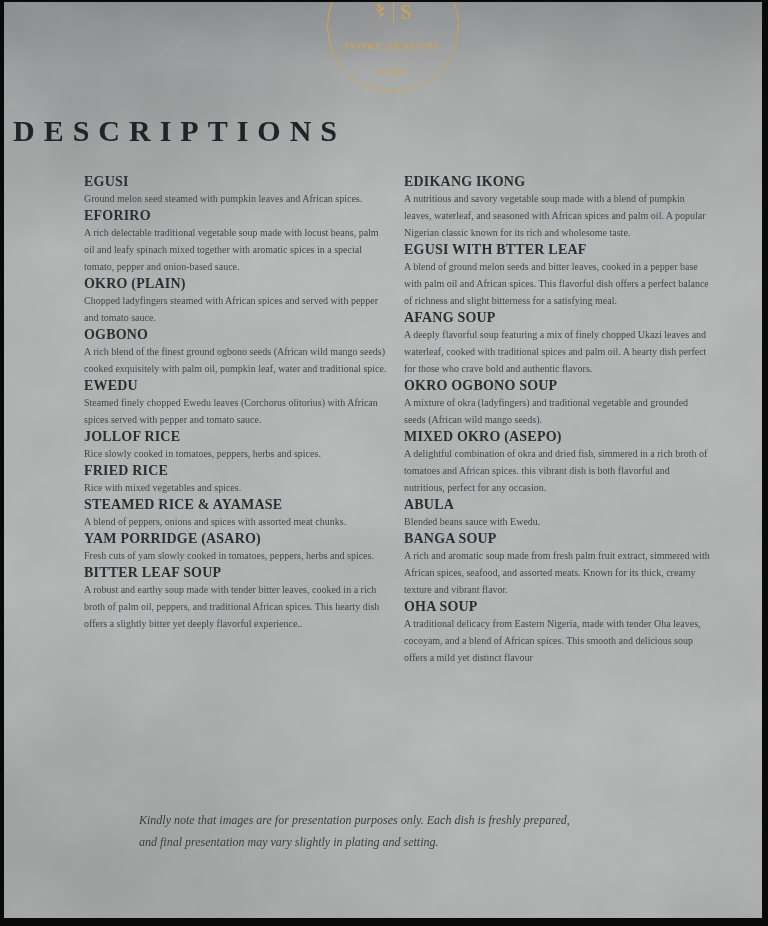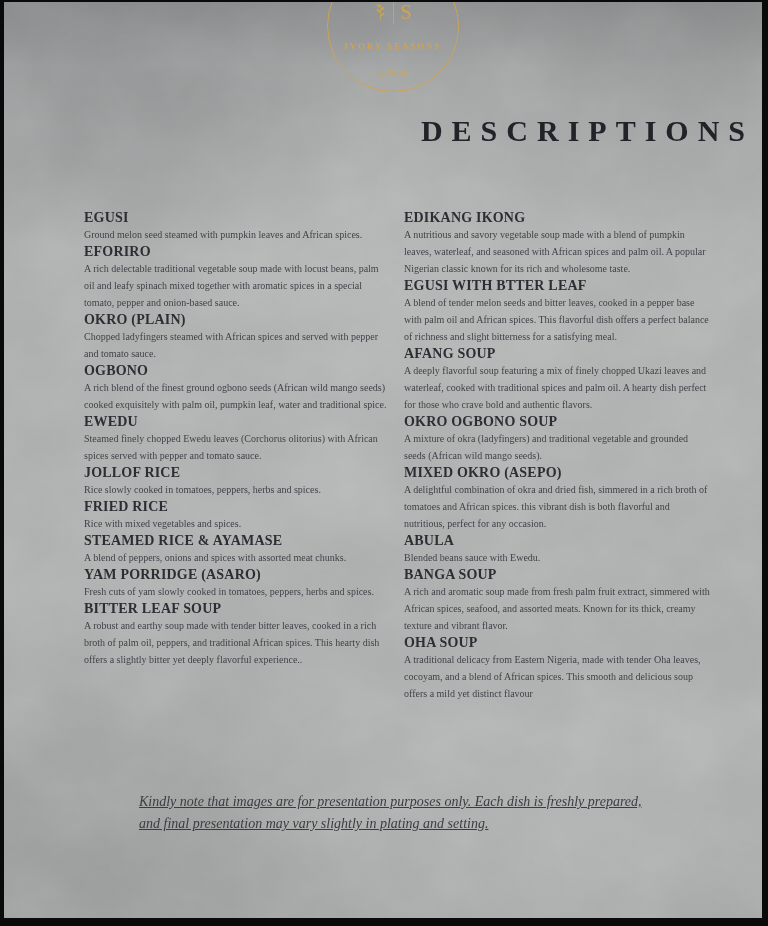--- a/index.html
+++ b/index.html
@@ -67,56 +67,54 @@
   .brand-name{
     font-size:8.5px;letter-spacing:2.2px;font-weight:700;
     white-space:nowrap;margin-top:13px;
   }
   .brand-tagline{
     font-size:9px;font-style:italic;margin-top:16px;opacity:0.95;
   }
 
   
   .title{
-    position:absolute;top:112px;left:0;right:8px;
-    text-align:right;
+    position:absolute;top:112px;left:0;right:0;
+    text-align:left;
     font-size:30px;font-weight:700;
     letter-spacing:0.30em;
     color:#212328;
     text-indent:0.30em;
   }
 
   
   .menu{
     position:absolute;
     top:171px;left:80px;right:52px;
     display:flex;
     column-gap:14px;
-    margin-top:36px;
   }
   .col{flex:1 1 0;min-width:0;}
   .dish-name{
     font-weight:700;
     font-size:14px;line-height:17px;
     color:#2c2e34;
     letter-spacing:0.2px;
   }
   .dish-desc{
     font-size:10px;line-height:17px;
     color:#404249;
   }
 
   
   .footer-note{
     position:absolute;
-    top:789px;left:135px;width:540px;
+    top:807px;left:135px;width:540px;
     font-style:italic;
-    font-size:14px;line-height:22px;
+    font-size:12px;line-height:22px;
     color:#3a3c42;
-    text-decoration:underline;
   }
 </style>
 </head>
 <body>
 
 <div class="page">
 
   <svg class="noise-layer" width="758" height="916" xmlns="http://www.w3.org/2000/svg">
     <filter id="marbleNoise" x="0" y="0" width="100%" height="100%">
       <feTurbulence type="fractalNoise" baseFrequency="0.011 0.013" numOctaves="5" seed="7" stitchTiles="stitch" result="n"></feTurbulence>
@@ -208,21 +206,21 @@
           <div class="dish-desc">A robust and earthy soup made with tender bitter leaves, cooked in a rich broth of palm oil, peppers, and traditional African spices. This hearty dish offers a slightly bitter yet deeply flavorful experience..</div>
         </div>
       </div>
     <div class="col" id="col-right">
         <div class="item">
           <div class="dish-name">EDIKANG IKONG</div>
           <div class="dish-desc">A nutritious and savory vegetable soup made with a blend of pumpkin leaves, waterleaf, and seasoned with African spices and palm oil. A popular Nigerian classic known for its rich and wholesome taste.</div>
         </div>
         <div class="item">
           <div class="dish-name">EGUSI WITH BTTER LEAF</div>
-          <div class="dish-desc">A blend of tender melon seeds and bitter leaves, cooked in a pepper base with palm oil and African spices. This flavorful dish offers a perfect balance of richness and slight bitterness for a satisfying meal.</div>
+          <div class="dish-desc">A blend of ground melon seeds and bitter leaves, cooked in a pepper base with palm oil and African spices. This flavorful dish offers a perfect balance of richness and slight bitterness for a satisfying meal.</div>
         </div>
         <div class="item">
           <div class="dish-name">AFANG SOUP</div>
           <div class="dish-desc">A deeply flavorful soup featuring a mix of finely chopped Ukazi leaves and waterleaf, cooked with traditional spices and palm oil. A hearty dish perfect for those who crave bold and authentic flavors.</div>
         </div>
         <div class="item">
           <div class="dish-name">OKRO OGBONO SOUP</div>
           <div class="dish-desc">A mixture of okra (ladyfingers) and traditional vegetable and grounded seeds (African wild mango seeds).</div>
         </div>
         <div class="item">

